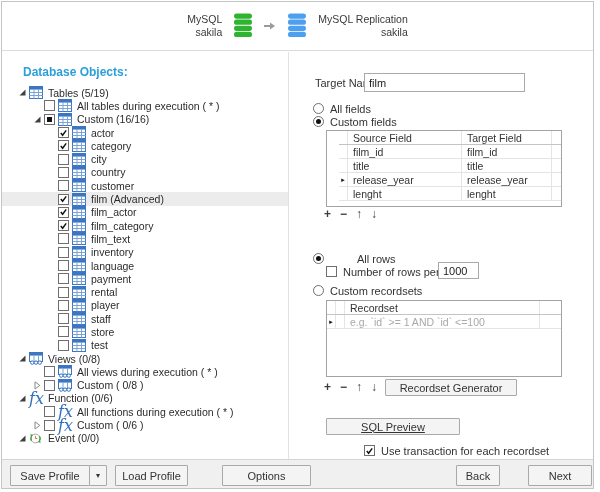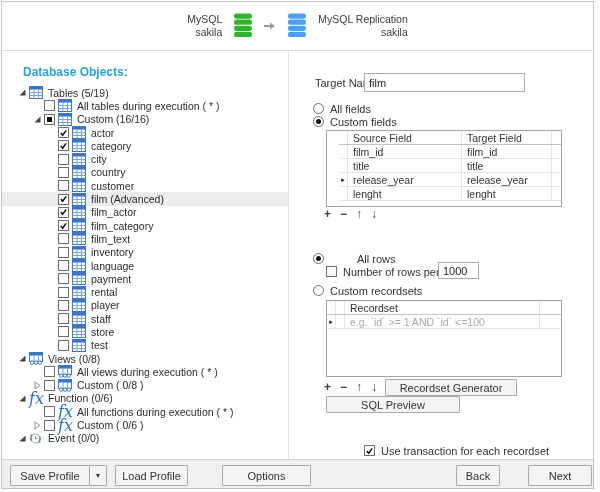--- a/index.html
+++ b/index.html
@@ -654,21 +654,21 @@
     </div>
 
     <div class="abs mini-toolbar" style="left:34px; top:329px;">
       <span class="tbi">+</span>
       <span class="tbi">−</span>
       <span class="tbi">↑</span>
       <span class="tbi">↓</span>
     </div>
     <button class="abs btn" style="left:95px; top:327px; width:132px; height:17px;">Recordset Generator</button>
 
-    <button class="abs btn" style="left:36px; top:344px; width:134px; height:17px;">SQL Preview</button>
+    <button class="abs btn" style="left:36px; top:366px; width:134px; height:17px;text-decoration:underline;">SQL Preview</button>
 
     <div class="abs choice" style="left:36px; top:392px;margin-left:38px;">
       <span class="cb2">
         <svg width="10" height="10" viewBox="0 0 10 10">
             <polyline points="2,5 4,7.5 8,2" stroke="#111" stroke-width="1.6" fill="none"></polyline>
           </svg>
       </span>
       <span class="lbl">Use transaction for each recordset</span>
     </div>
   </div>

